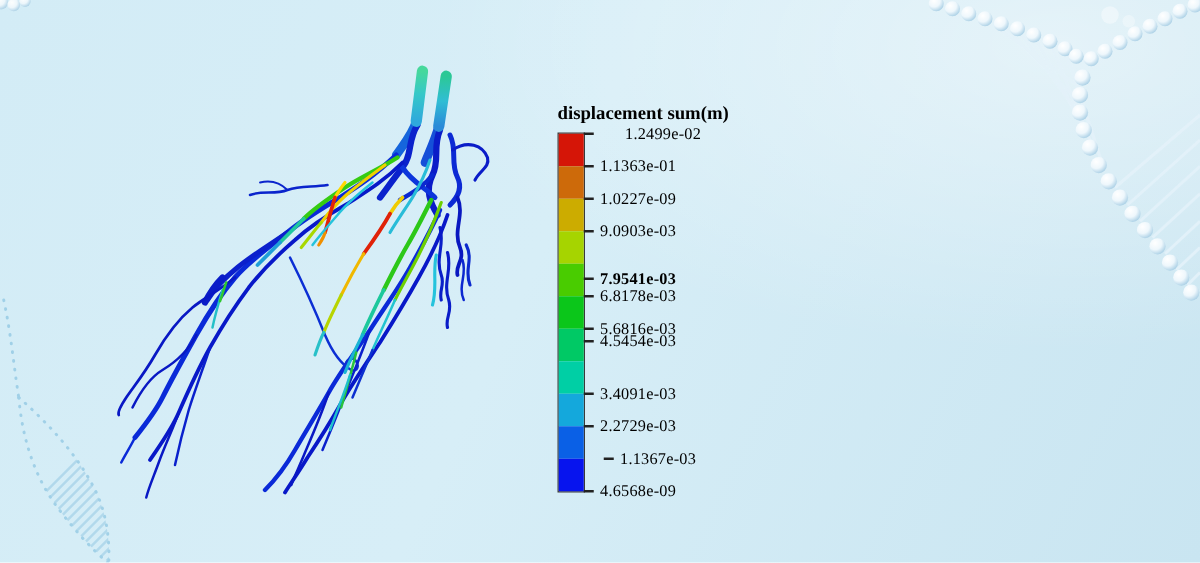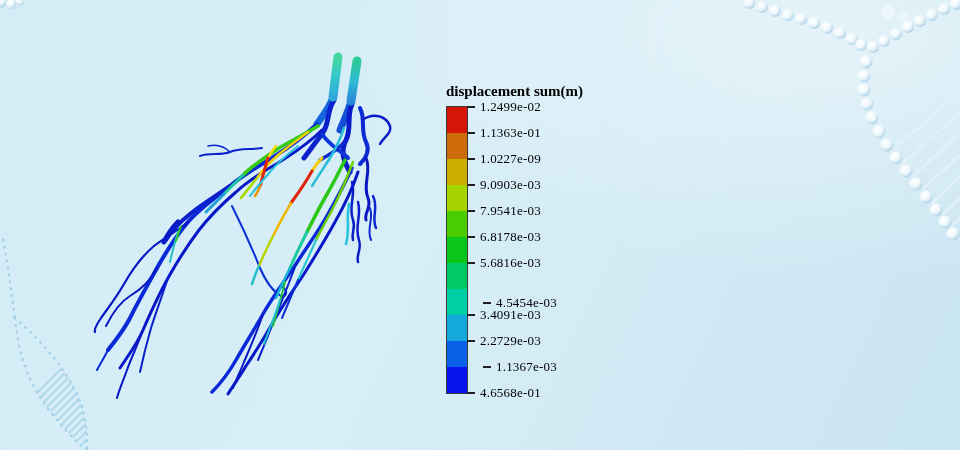--- a/index.html
+++ b/index.html
@@ -243,63 +243,63 @@
         <div class="band" style="background: rgb(166, 212, 0);"></div>
         <div class="band" style="background: rgb(73, 204, 0);"></div>
         <div class="band" style="background: rgb(11, 198, 26);"></div>
         <div class="band" style="background: rgb(0, 201, 101);"></div>
         <div class="band" style="background: rgb(0, 207, 165);"></div>
         <div class="band" style="background: rgb(20, 168, 220);"></div>
         <div class="band" style="background: rgb(10, 96, 230);"></div>
         <div class="band" style="background: rgb(7, 20, 238);"></div>
       </div>
     <div class="legend-ticks">
-        <div class="tick-row" style="top: 0px;">
+        <div class="tick-row" style="top: 0px; gap: 20px;">
           <span class="dash"></span>
           <span class="tick-label">1.2499e-02</span>
         </div>
         <div class="tick-row" style="top: 26px;">
           <span class="dash"></span>
           <span class="tick-label">1.1363e-01</span>
         </div>
         <div class="tick-row" style="top: 52px;">
           <span class="dash"></span>
           <span class="tick-label">1.0227e-09</span>
         </div>
         <div class="tick-row" style="top: 78px;">
           <span class="dash"></span>
           <span class="tick-label">9.0903e-03</span>
         </div>
-        <div class="tick-row" style="top: 104px;">
+        <div class="tick-row" style="top: 116px; font-weight: bold;">
           <span class="dash"></span>
           <span class="tick-label">7.9541e-03</span>
         </div>
         <div class="tick-row" style="top: 130px;">
           <span class="dash"></span>
           <span class="tick-label">6.8178e-03</span>
         </div>
         <div class="tick-row" style="top: 156px;">
           <span class="dash"></span>
           <span class="tick-label">5.6816e-03</span>
         </div>
-        <div class="tick-row" style="top: 196px; padding-left: 16px;">
+        <div class="tick-row" style="top: 166px;">
           <span class="dash"></span>
           <span class="tick-label">4.5454e-03</span>
         </div>
         <div class="tick-row" style="top: 208px;">
           <span class="dash"></span>
           <span class="tick-label">3.4091e-03</span>
         </div>
         <div class="tick-row" style="top: 234px;">
           <span class="dash"></span>
           <span class="tick-label">2.2729e-03</span>
         </div>
         <div class="tick-row" style="top: 260px; margin-left: 16px;">
           <span class="dash"></span>
           <span class="tick-label">1.1367e-03</span>
         </div>
         <div class="tick-row" style="top: 286px;">
           <span class="dash"></span>
-          <span class="tick-label">4.6568e-01</span>
+          <span class="tick-label">4.6568e-09</span>
         </div>
       </div>
   </div>
 </div>
 
 </body></html>

